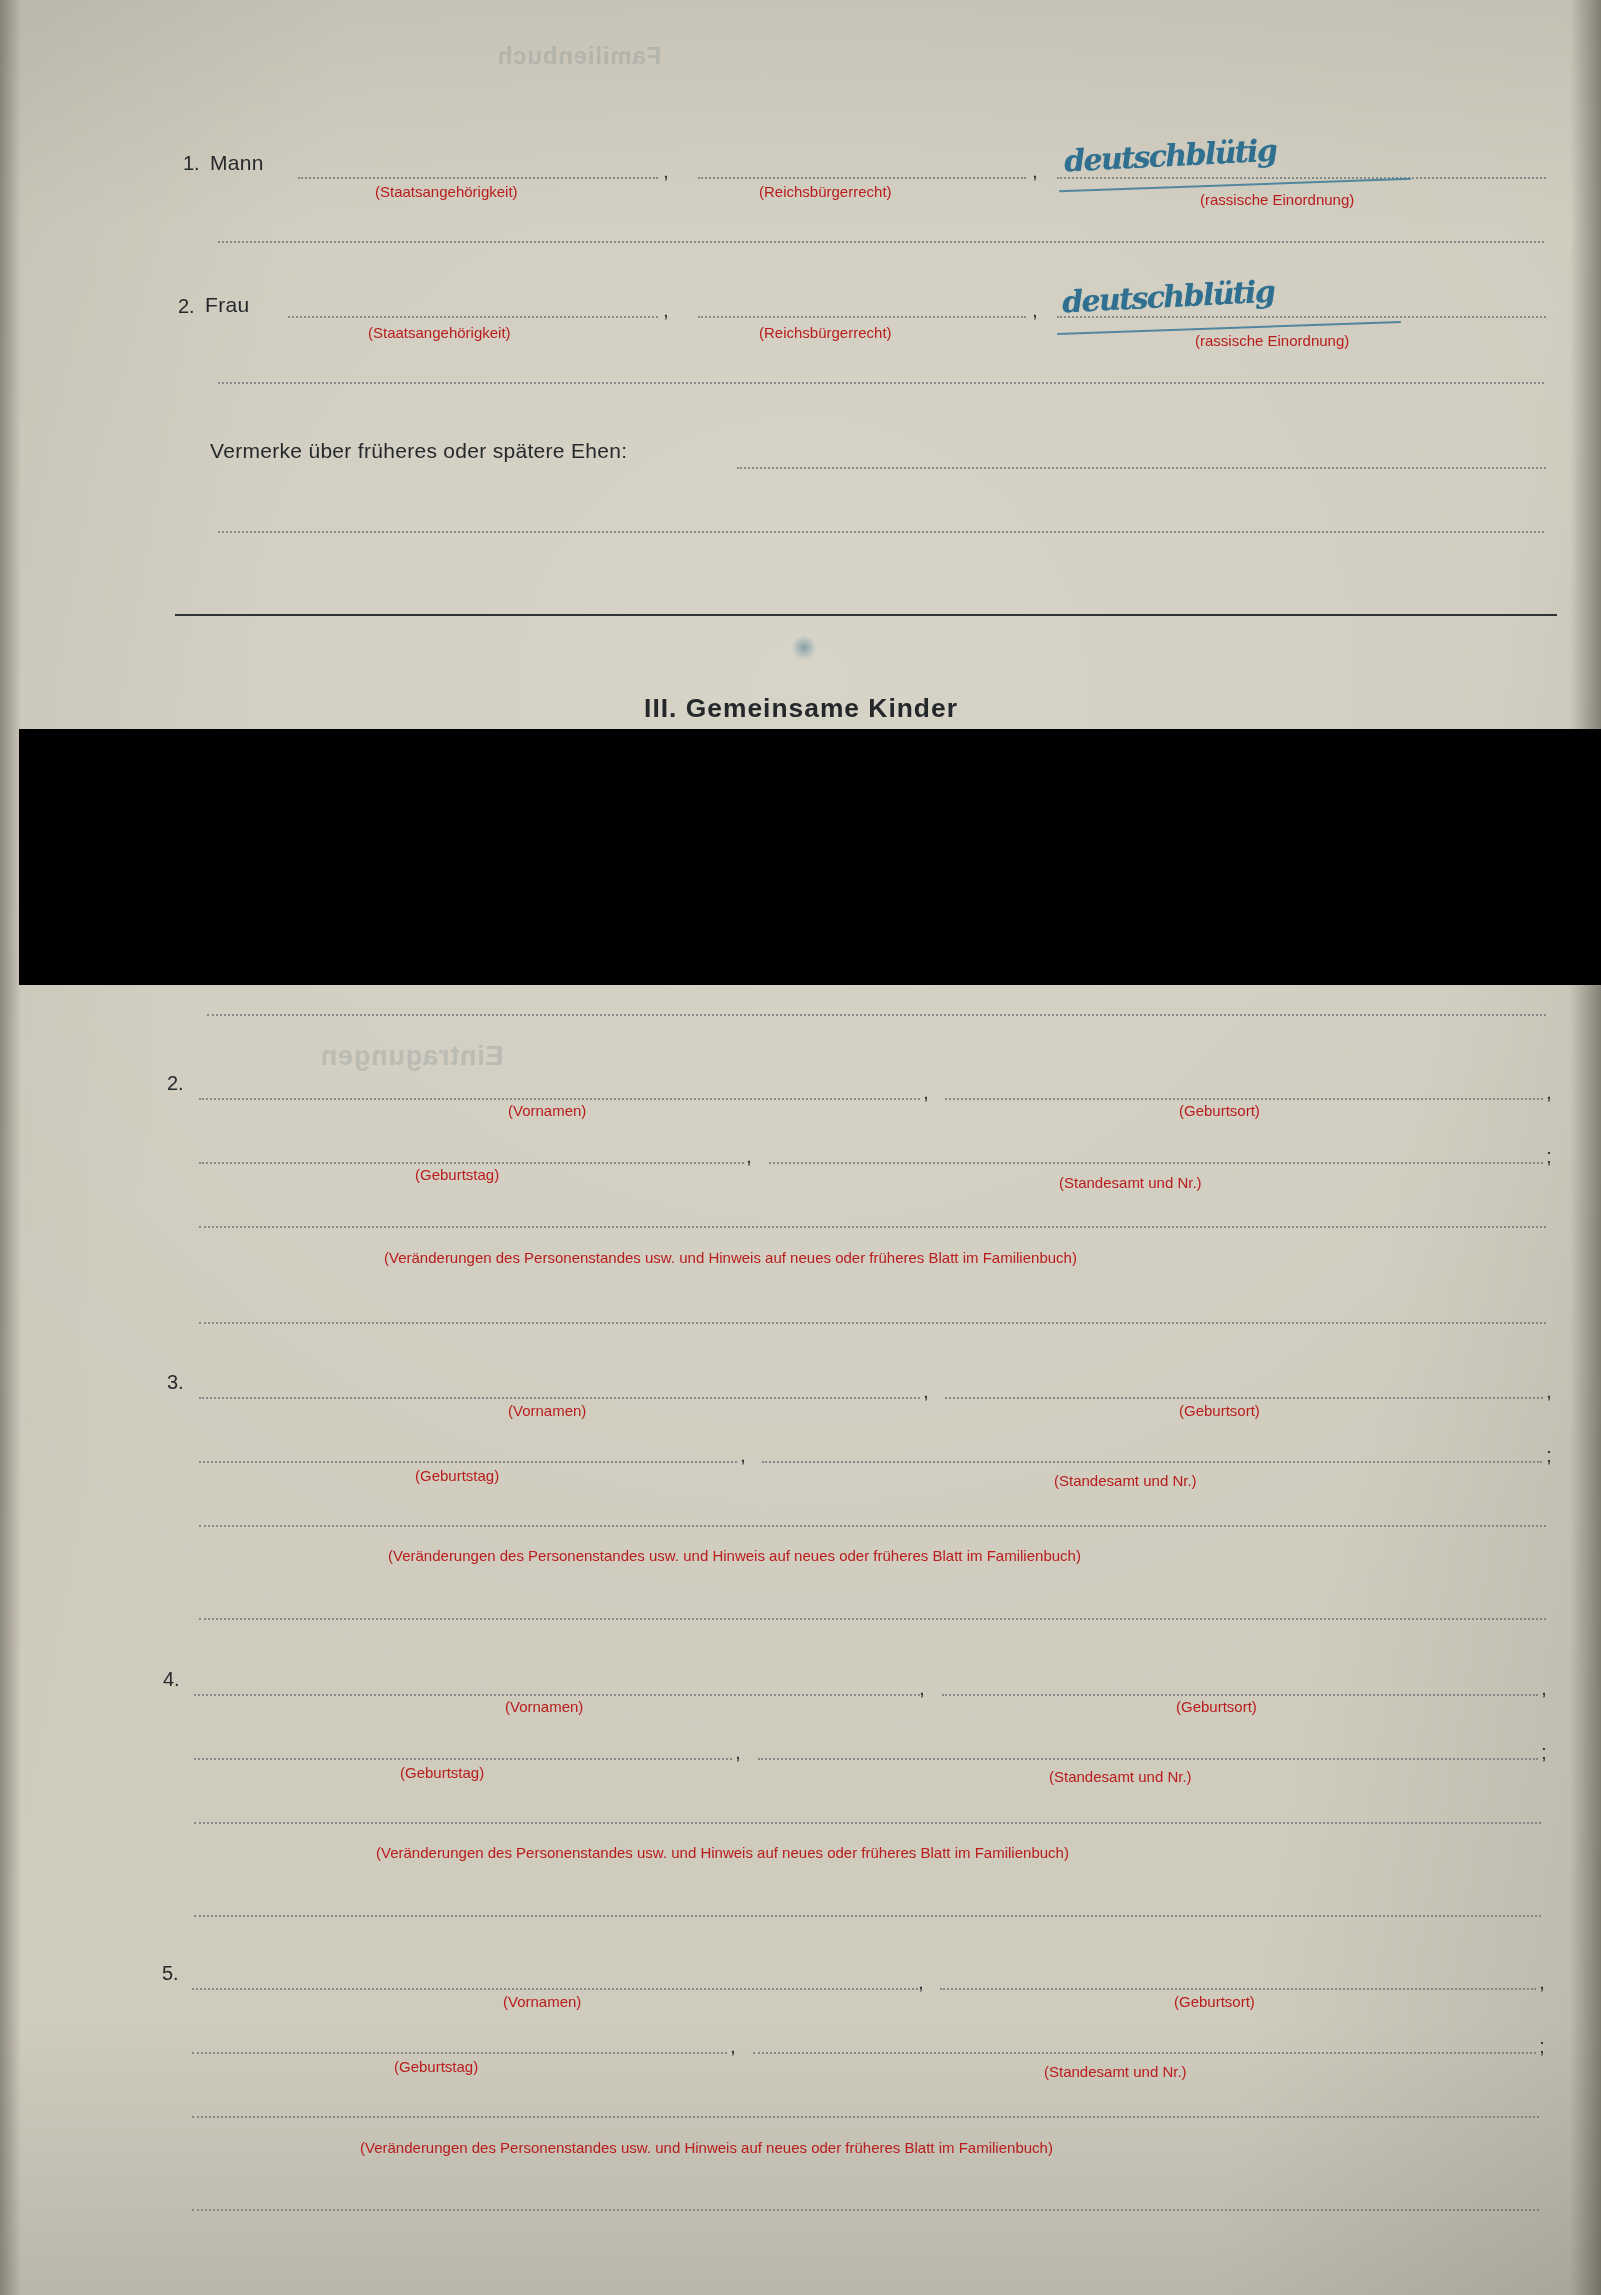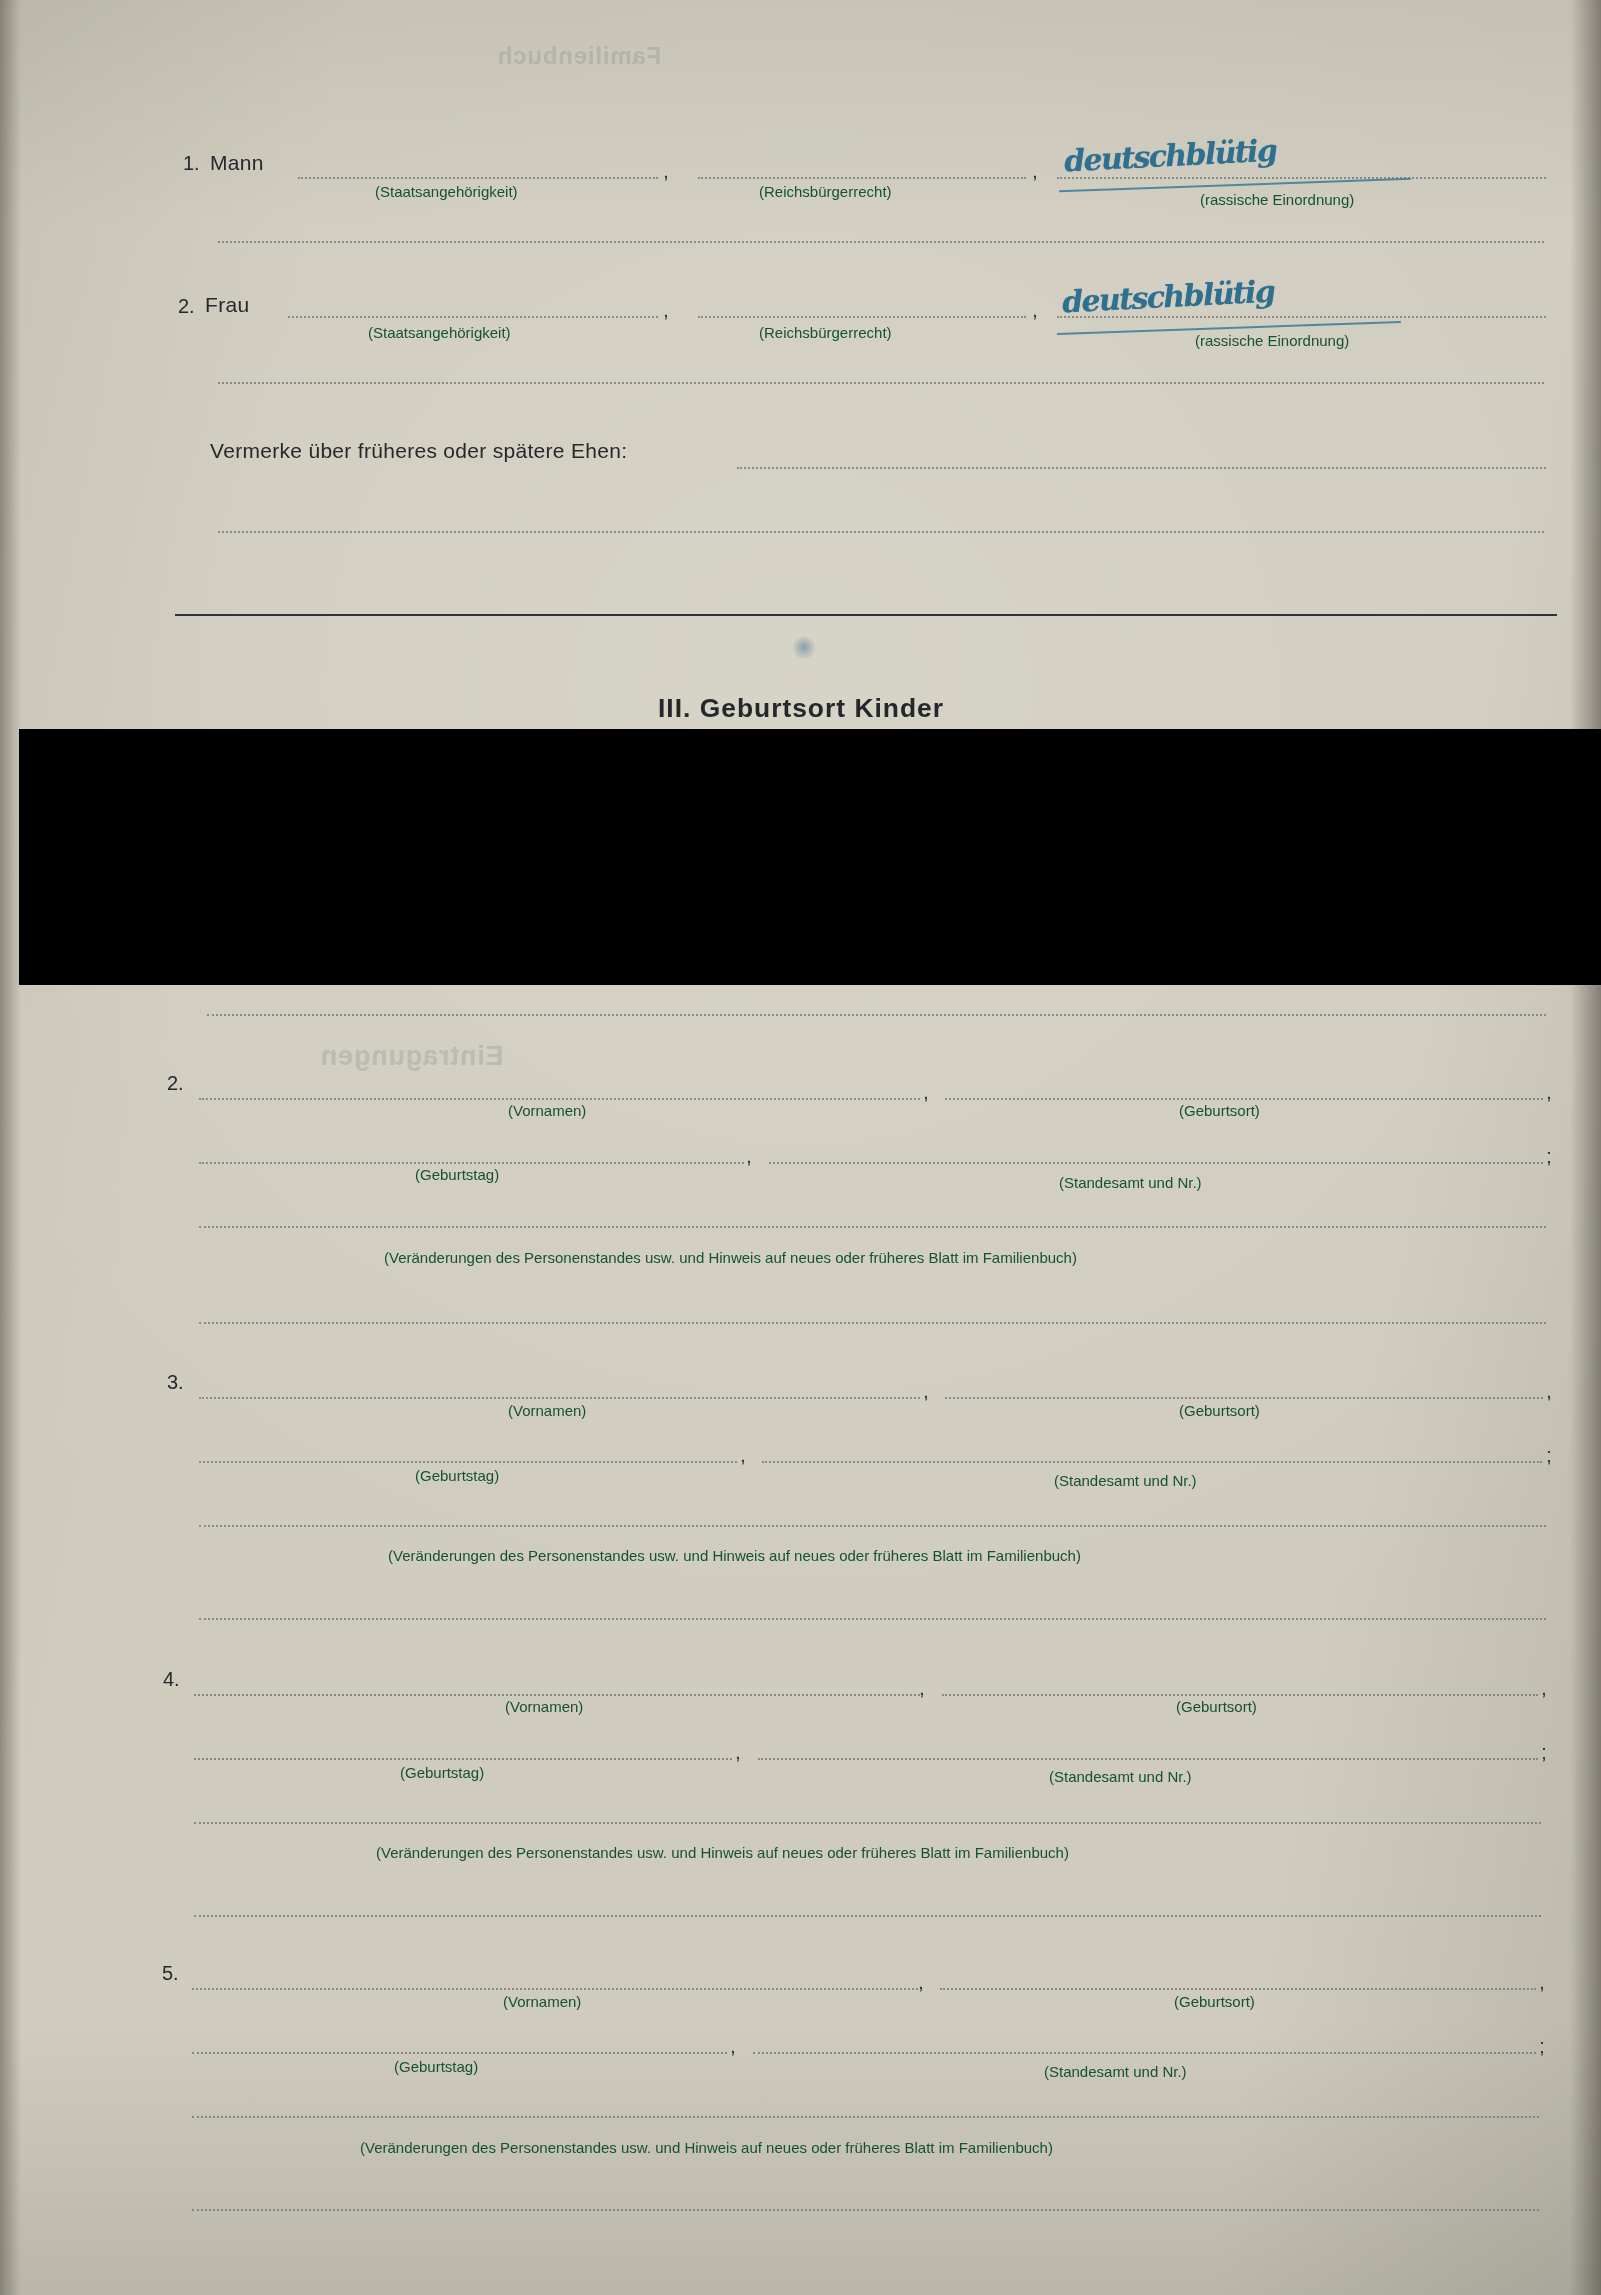--- a/index.html
+++ b/index.html
@@ -60,21 +60,21 @@
   .solidline {
     position: absolute;
     height: 0;
     border-top: 2.4px solid #2f3336;
   }
 
   
   .lbl {
     position: absolute;
     font-size: 15px;
-    color: #14532d;
+    color: #b91c1c;
     white-space: nowrap;
   }
   .lbl-big {
     position: absolute;
     font-size: 21px;
     color: #26292c;
     white-space: nowrap;
     letter-spacing: 0.3px;
   }
   .num {
@@ -181,21 +181,21 @@
   <div class="dots" style="left:218px; top:380px; width:1326px;"></div>
 
   <div class="lbl-big" style="left:210px; top:439px;">Vermerke über früheres oder spätere Ehen:</div>
   <div class="dots" style="left:737px; top:465px; width:809px;"></div>
   <div class="dots" style="left:218px; top:529px; width:1326px;"></div>
 
   <div class="solidline" style="left:175px; top:614px; width:1382px;"></div>
 
   <div class="smudge" style="left:793px; top:634px; width:22.4px; height:27px;"></div>
 
-  <div class="section-title" style="top:693px;">III. Geburtsort Kinder</div>
+  <div class="section-title" style="top:693px;">III. Gemeinsame Kinder</div>
 
   <div class="redaction" style="left:19px; top:729px; width:1583px; height:256px;"></div>
 
   <div class="dots" style="left:207px; top:1012px; width:1339px;"></div>
 
   <div class="num" style="left:167px; top:1072px;">2.</div>
   <div class="dots" style="left:199px; top:1096px; width:721px;"></div>
   <div class="comma" style="left:923px; top:1080px;">,</div>
   <div class="dots" style="left:945px; top:1096px; width:598px;"></div>
   <div class="comma" style="left:1546px; top:1080px;">,</div>

